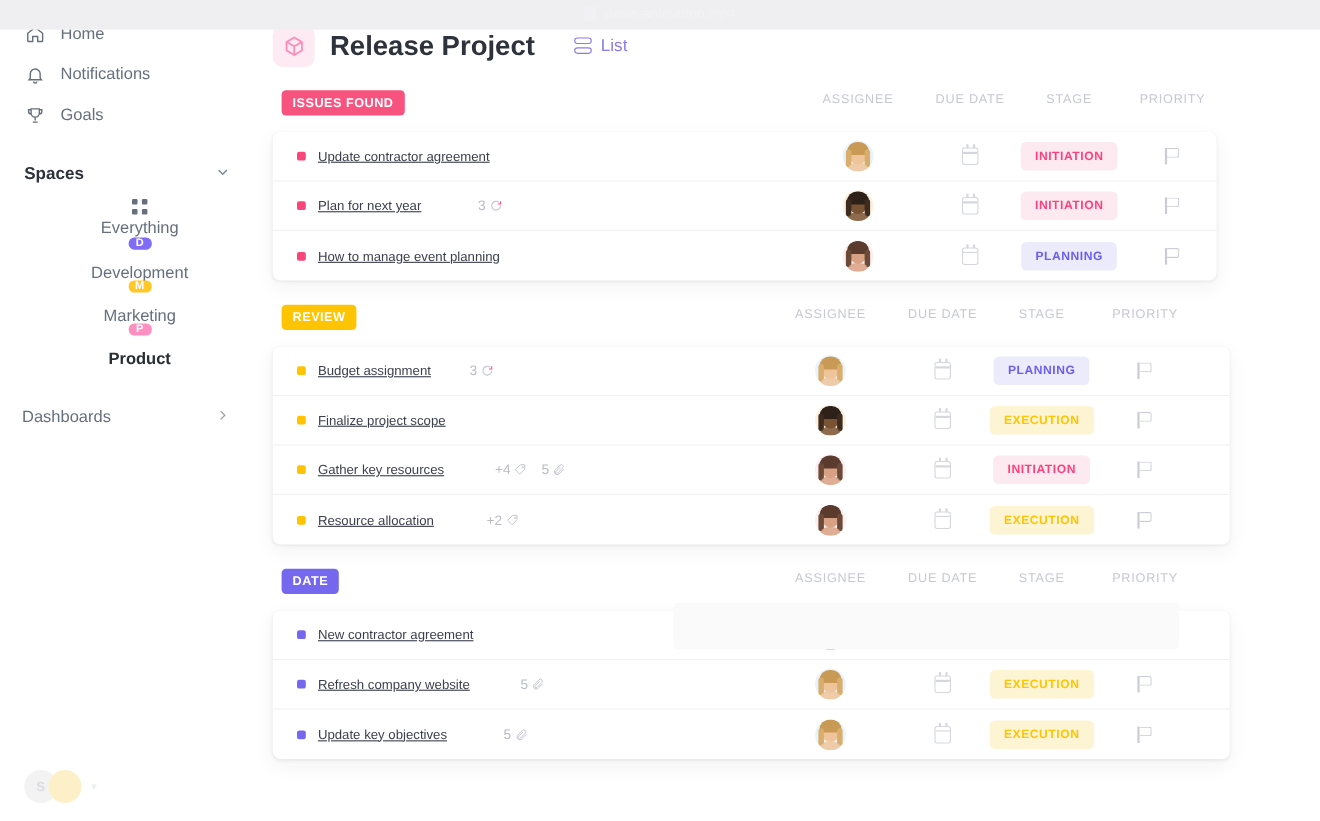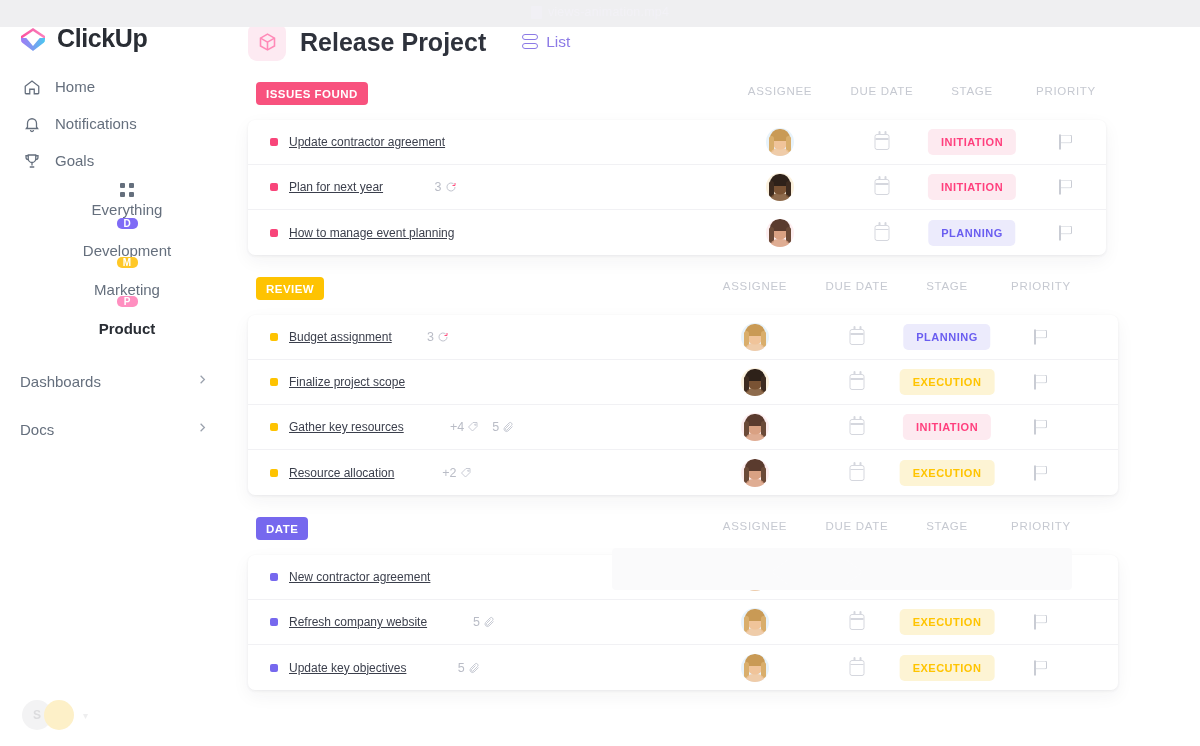--- a/index.html
+++ b/index.html
@@ -207,27 +207,20 @@
 <div id="app">
 
   <div class="video-topbar"></div>
   <div class="video-title">
     <span class="vfile-icon"></span>
     <span>views-animation.mp4</span>
   </div>
 
   <div class="sidebar">
 
-    <div class="logo-row">
-      <span class="logo-mark">
-        <span class="up"></span>
-          <span class="dn"></span>
-      </span>
-      <span class="logo-text">ClickUp</span>
-    </div>
 
     <div class="nav">
       <div class="nav-item">
         <span class="ico">
           <svg width="18" height="18" viewBox="0 0 24 24" fill="none" stroke="currentColor" stroke-width="1.7">
               <path d="M3 11l9-7 9 7v9a1 1 0 0 1-1 1h-5v-6H9v6H4a1 1 0 0 1-1-1z"></path>
             </svg>
         </span>
         <span>Home</span>
       </div>
@@ -245,20 +238,28 @@
           <svg width="18" height="18" viewBox="0 0 24 24" fill="none" stroke="currentColor" stroke-width="1.7">
               <path d="M7 4h10v5a5 5 0 0 1-10 0z"></path>
               <path d="M7 5H4v2a3 3 0 0 0 3 3M17 5h3v2a3 3 0 0 1-3 3"></path>
               <path d="M12 14v4M9 20h6"></path>
             </svg>
         </span>
         <span>Goals</span>
       </div>
     </div>
 
+    <div class="section-head">
+      <span class="title">Spaces</span>
+      <span class="chev">
+        <svg width="15" height="15" viewBox="0 0 24 24" fill="none" stroke="currentColor" stroke-width="2">
+            <path d="M6 9l6 6 6-6"></path>
+          </svg>
+      </span>
+    </div>
 
     <div>
       <div class="space-item">
         <span class="dots-ico">
             <i></i>
             <i></i>
             <i></i>
             <i></i>
           </span>
         <span>Everything</span>
@@ -273,28 +274,20 @@
       </div>
       <div class="space-item active">
         <span class="space-badge" style="background:#ff8fc0">P</span>
         <span>Product</span>
       </div>
     </div>
 
     <div style="margin-top:22px">
       <div class="link-row">
         <span>Dashboards</span>
-        <span>
-          <svg width="15" height="15" viewBox="0 0 24 24" fill="none" stroke="#9aa1ad" stroke-width="2">
-              <path d="M9 6l6 6-6 6"></path>
-            </svg>
-        </span>
-      </div>
-      <div class="link-row">
-        <span>Docs</span>
         <span>
           <svg width="15" height="15" viewBox="0 0 24 24" fill="none" stroke="#9aa1ad" stroke-width="2">
               <path d="M9 6l6 6-6 6"></path>
             </svg>
         </span>
       </div>
     </div>
 
     <div class="bottom-avatars">
       <span class="bav a">S</span>

